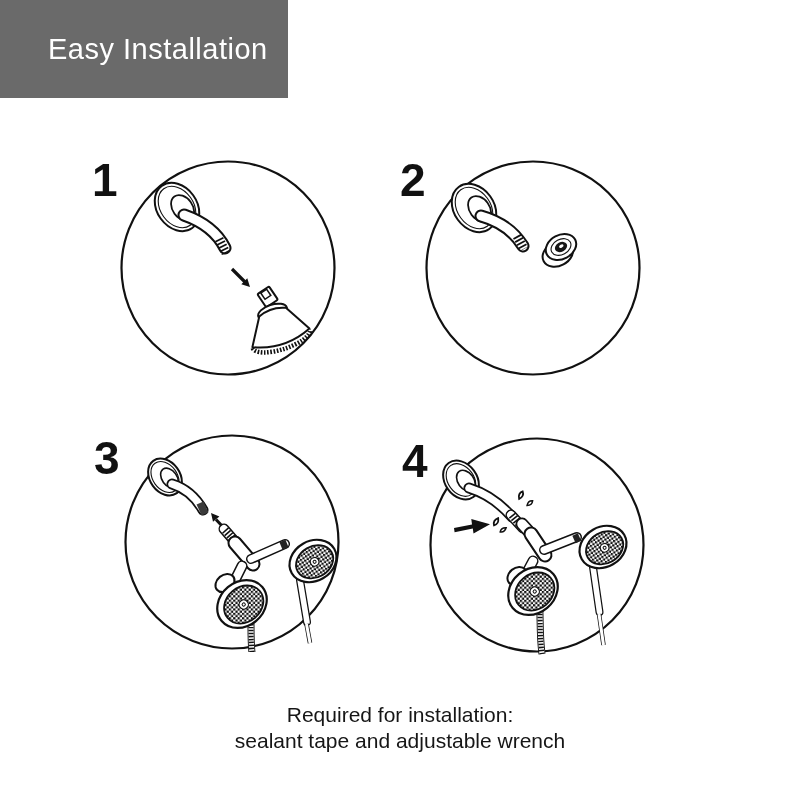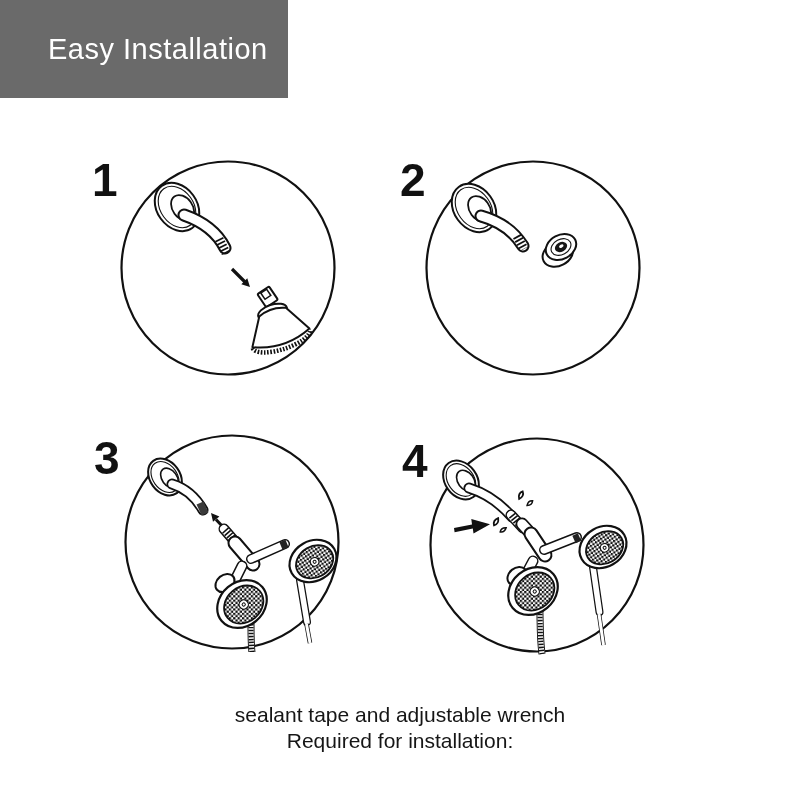--- a/index.html
+++ b/index.html
@@ -174,17 +174,17 @@
     <path d="M27,93 L45,89.5 L44.3,84 L63,89.3 L46.5,98.5 L45.8,93.6 L27.6,97.2 Z" fill="#111"></path>
     <g fill="#fff" stroke="#111" stroke-width="1.6">
       <path transform="translate(94,60) rotate(205) scale(1.1)" d="M0,-4 C2.2,-1.2 2.6,1 0,3.6 C-2.6,1 -2.2,-1.2 0,-4 Z"></path>
       <path transform="translate(103,68) rotate(230) scale(0.95)" d="M0,-4 C2.2,-1.2 2.6,1 0,3.6 C-2.6,1 -2.2,-1.2 0,-4 Z"></path>
       <path transform="translate(69,87) rotate(30) scale(1.1)" d="M0,-4 C2.2,-1.2 2.6,1 0,3.6 C-2.6,1 -2.2,-1.2 0,-4 Z"></path>
       <path transform="translate(76,95) rotate(55) scale(0.95)" d="M0,-4 C2.2,-1.2 2.6,1 0,3.6 C-2.6,1 -2.2,-1.2 0,-4 Z"></path>
     </g>
   </svg>
 
   <div class="footer">
+    <div>Required for installation:</div>
     <div>sealant tape and adjustable wrench</div>
-    <div>Required for installation:</div>
   </div>
 
 </div>
 
 </body></html>

